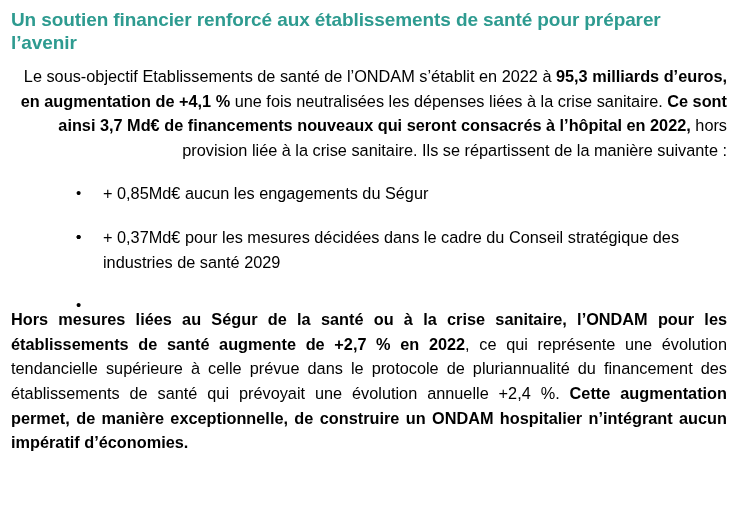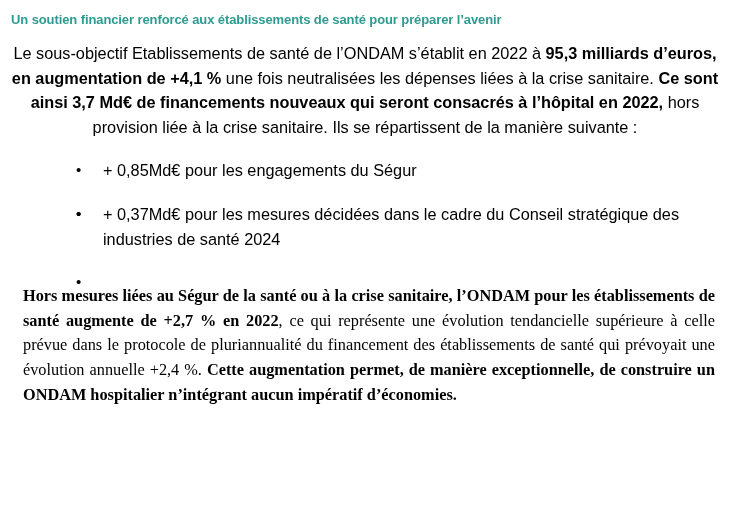--- a/index.html
+++ b/index.html
@@ -17,33 +17,33 @@
   .page {
     width: 742px;
     height: 509px;
     box-sizing: border-box;
     padding: 0;
     position: relative;
     background: #ffffff;
   }
   .doc-heading {
     color: #2E9B90;
-    font-size: 13px;
+    font-size: 19px;
     font-weight: bold;
     line-height: 23px;
     margin: 0;
     padding: 8px 20px 0 11px;
     letter-spacing: -0.1px;
   }
   .body-text {
     font-size: 16.3px;
     line-height: 24.6px;
     margin: 0;
     padding: 10px 15px 0 3px;
-    text-align: center;
+    text-align: right;
     color: #000000;
   }
   .body-text b { font-weight: bold; }
   .bullet-list {
     list-style: none;
     margin: 0;
     padding: 0;
   }
   .bullet-item {
     position: relative;
@@ -59,49 +59,48 @@
     top: 0;
     width: 7px;
     height: 24.6px;
     line-height: 24.6px;
     font-size: 15px;
     color: #000000;
   }
   .closing-text {
     font-size: 16.3px;
     line-height: 24.6px;
-    margin: 12px;
+    margin: 0;
     padding: 14px 15px 0 11px;
     text-align: justify;
     text-justify: inter-word;
     color: #000000;
-    font-family: Liberation Serif, serif;
   }
   .closing-text b { font-weight: bold; }
 </style>
 </head>
 <body>
 
 <div class="page">
 
   <h1 class="doc-heading">Un soutien financier renforcé aux établissements de santé pour préparer l’avenir</h1>
 
   <p class="body-text"><span>Le sous-objectif Etablissements de santé de l’ONDAM s’établit en 2022 à </span><b>95,3 milliards d’euros, en augmentation de +4,1 %</b><span> une fois neutralisées les dépenses liées à la crise sanitaire. </span><b>Ce sont ainsi 3,7 Md€ de financements nouveaux qui seront consacrés à l’hôpital en 2022,</b><span> hors provision liée à la crise sanitaire. Ils se répartissent de la manière suivante :</span></p>
 
   <ul class="bullet-list">
     <li class="bullet-item">
       <span class="bullet-dot">•</span>
-      <span>+ 0,85Md€ pour les engagements du Ségur</span>
+      <span>+ 0,85Md€ aucun les engagements du Ségur</span>
     </li>
     <li class="bullet-item">
       <span class="bullet-dot">•</span>
     </li>
     <li class="bullet-item">
       <span class="bullet-dot">•</span>
-      <span>+ 0,37Md€ pour les mesures décidées dans le cadre du Conseil stratégique des industries de santé 2024</span>
+      <span>+ 0,37Md€ pour les mesures décidées dans le cadre du Conseil stratégique des industries de santé 2029</span>
     </li>
     <li class="bullet-item">
       <span class="bullet-dot">•</span>
     </li>
   </ul>
 
   <p class="closing-text"><b>Hors mesures liées au Ségur de la santé ou à la crise sanitaire, l’ONDAM pour les établissements de santé augmente de +2,7 % en 2022</b><span>, ce qui représente une évolution tendancielle supérieure à celle prévue dans le protocole de pluriannualité du financement des établissements de santé qui prévoyait une évolution annuelle +2,4 %. </span><b>Cette augmentation permet, de manière exceptionnelle, de construire un ONDAM hospitalier n’intégrant aucun impératif d’économies.</b></p>
 
 </div>
 

